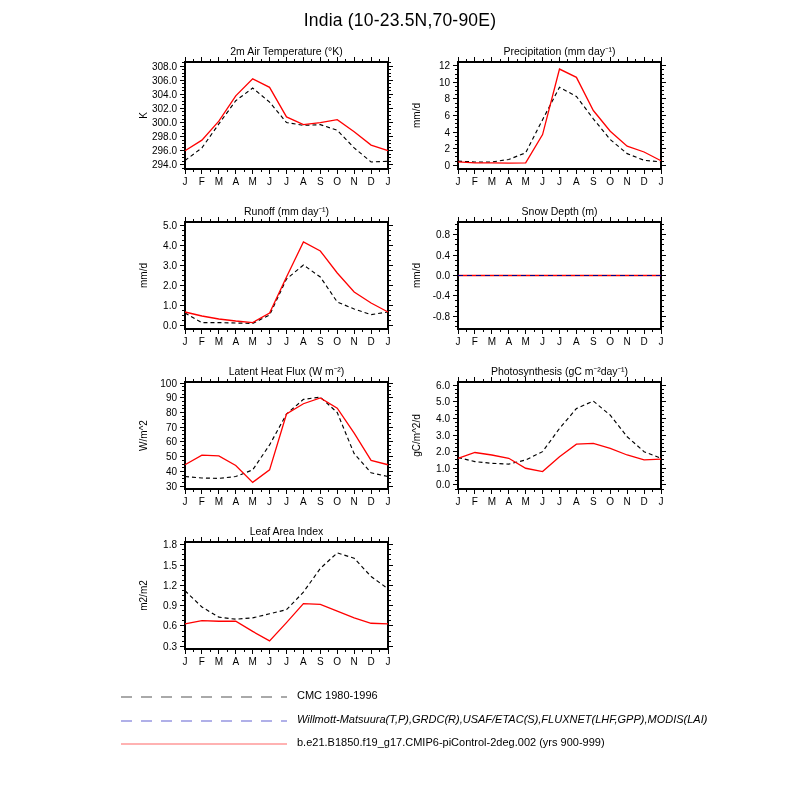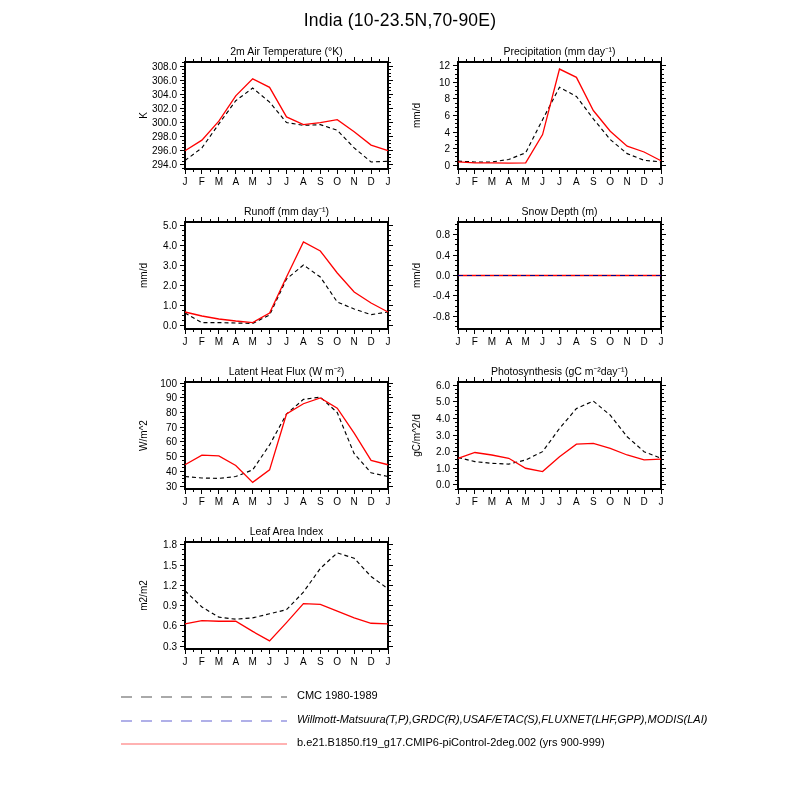--- a/index.html
+++ b/index.html
@@ -958,21 +958,21 @@
       <g shape-rendering="geometricPrecision">
           <polyline points="60.00,66.76 76.92,83.01 93.83,93.17 110.75,95.20 127.67,93.85 144.58,89.78 161.50,85.72 178.42,68.11 195.33,44.41 212.25,28.84 229.17,34.25 246.08,52.54 263.00,64.73" fill="none" stroke="#000000" stroke-width="1.15" stroke-dasharray="4,3"></polyline>
           <polyline points="60.00,99.94 76.92,96.56 93.83,97.23 110.75,97.23 127.67,107.39 144.58,116.87 161.50,98.59 178.42,79.63 195.33,80.30 212.25,87.08 229.17,93.85 246.08,99.27 263.00,99.94" fill="none" stroke="#ff0000" stroke-width="1.3"></polyline>
         </g>
     </svg></div>
 
   <div class="legend-row lg-1">
     <span class="legend-swatch"><svg width="168" height="6" viewBox="0 0 168 6" xmlns="http://www.w3.org/2000/svg">
          <line x1="1" y1="3" x2="167" y2="3" stroke="#a9a9a9" stroke-width="2.2" stroke-dasharray="11,9"></line>
        </svg></span>
-    <span class="legend-label">CMC 1980-1989</span>
+    <span class="legend-label">CMC 1980-1996</span>
   </div>
   <div class="legend-row lg-2">
     <span class="legend-swatch"><svg width="168" height="6" viewBox="0 0 168 6" xmlns="http://www.w3.org/2000/svg">
          <line x1="1" y1="3" x2="167" y2="3" stroke="#b0b0e8" stroke-width="2.2" stroke-dasharray="11,9"></line>
        </svg></span>
     <span class="legend-label">Willmott-Matsuura(T,P),GRDC(R),USAF/ETAC(S),FLUXNET(LHF,GPP),MODIS(LAI)</span>
   </div>
   <div class="legend-row lg-3">
     <span class="legend-swatch"><svg width="168" height="6" viewBox="0 0 168 6" xmlns="http://www.w3.org/2000/svg">
          <line x1="1" y1="3" x2="167" y2="3" stroke="#ffb2b2" stroke-width="2.2"></line>

